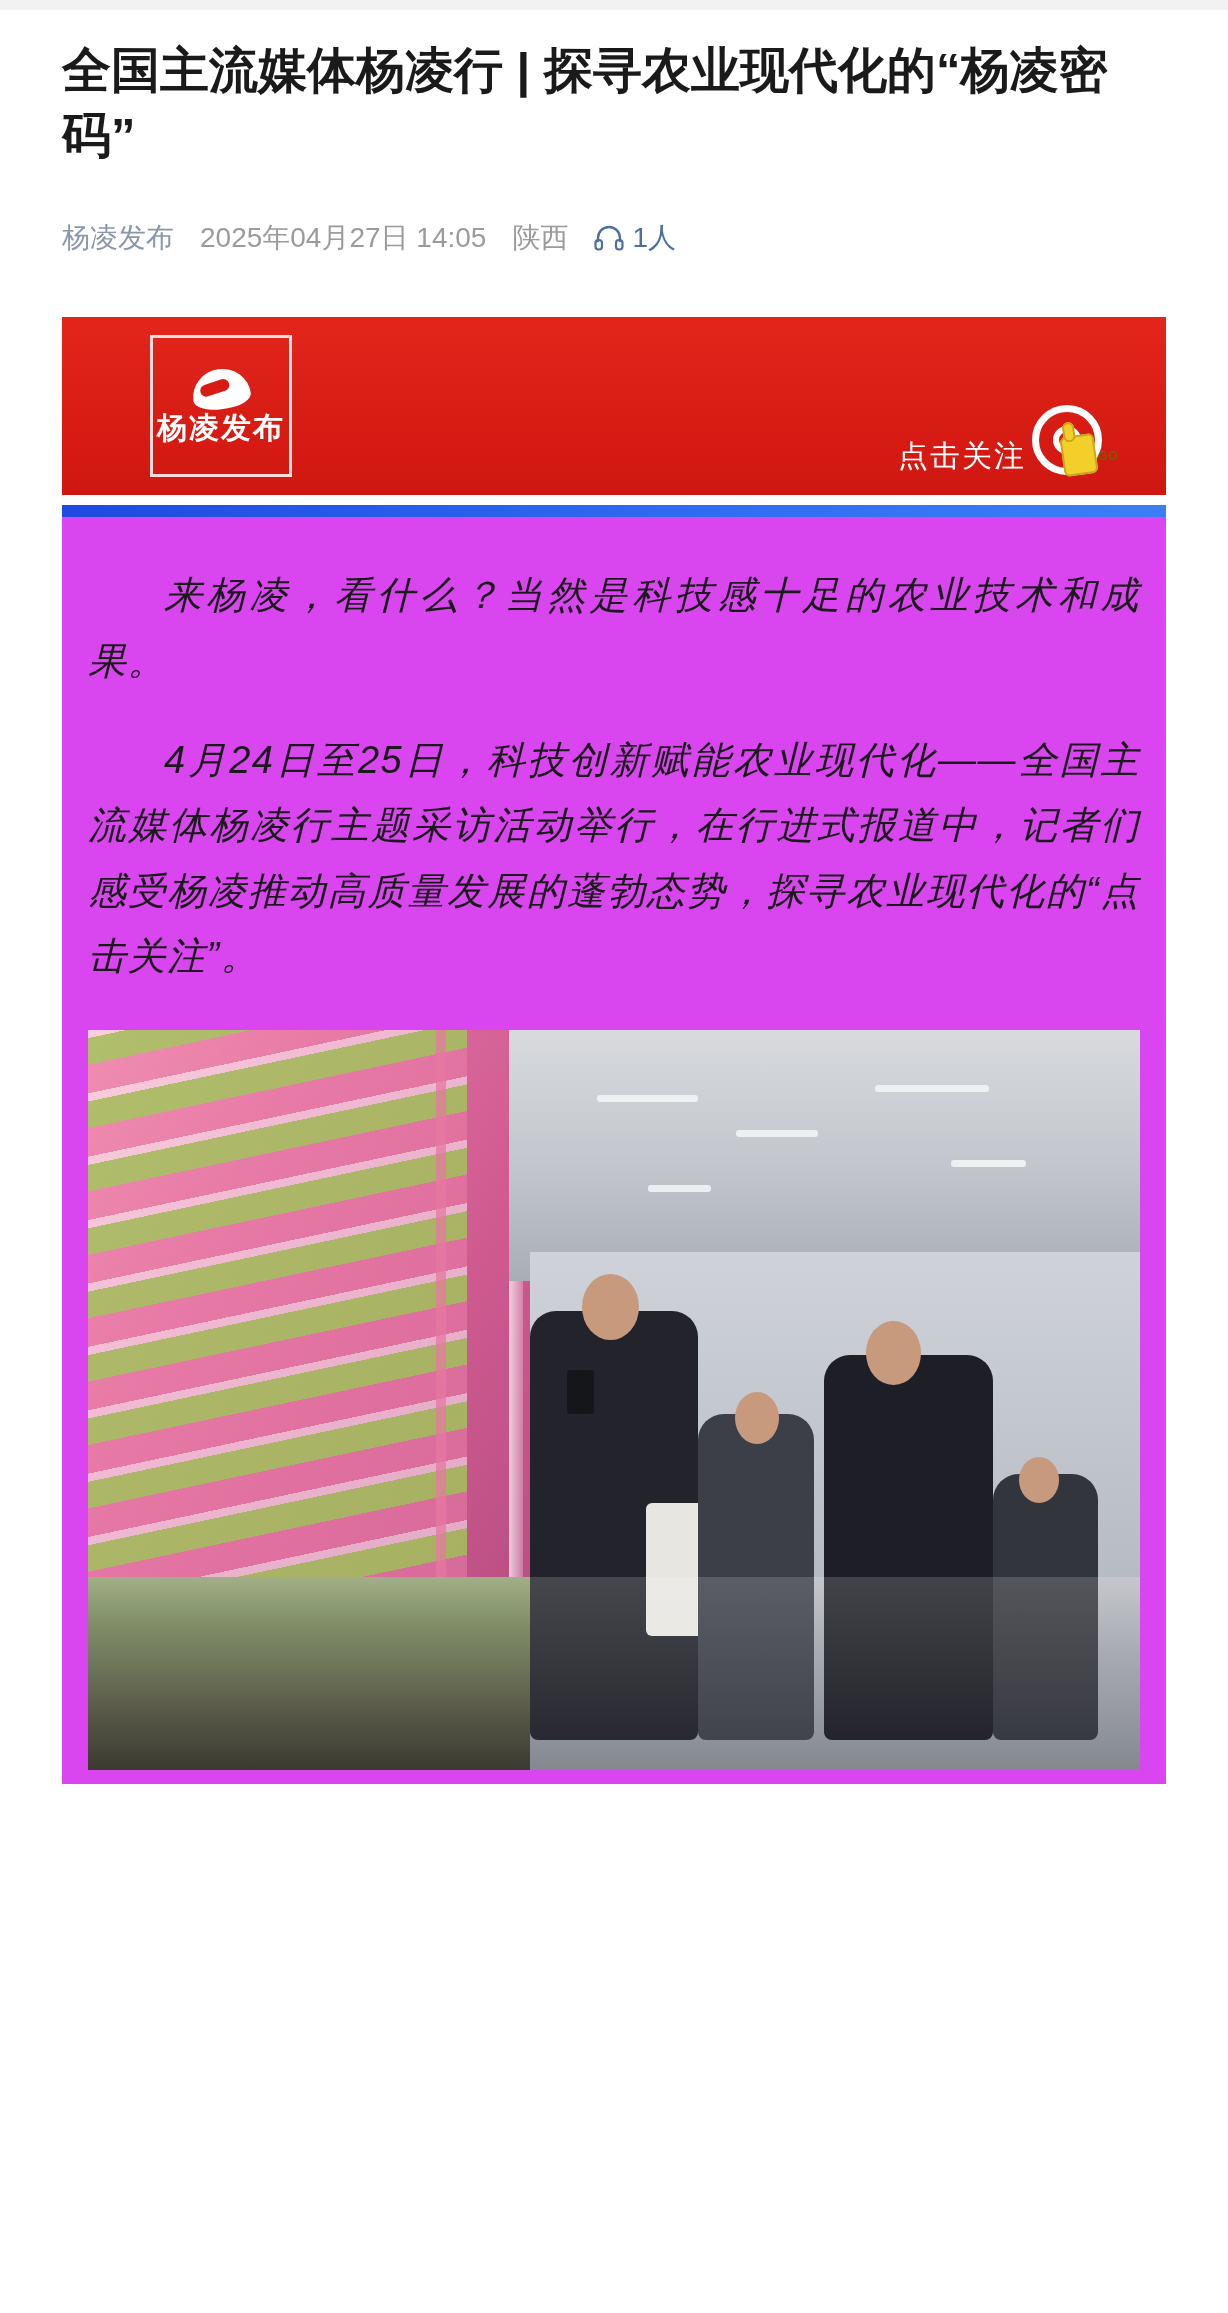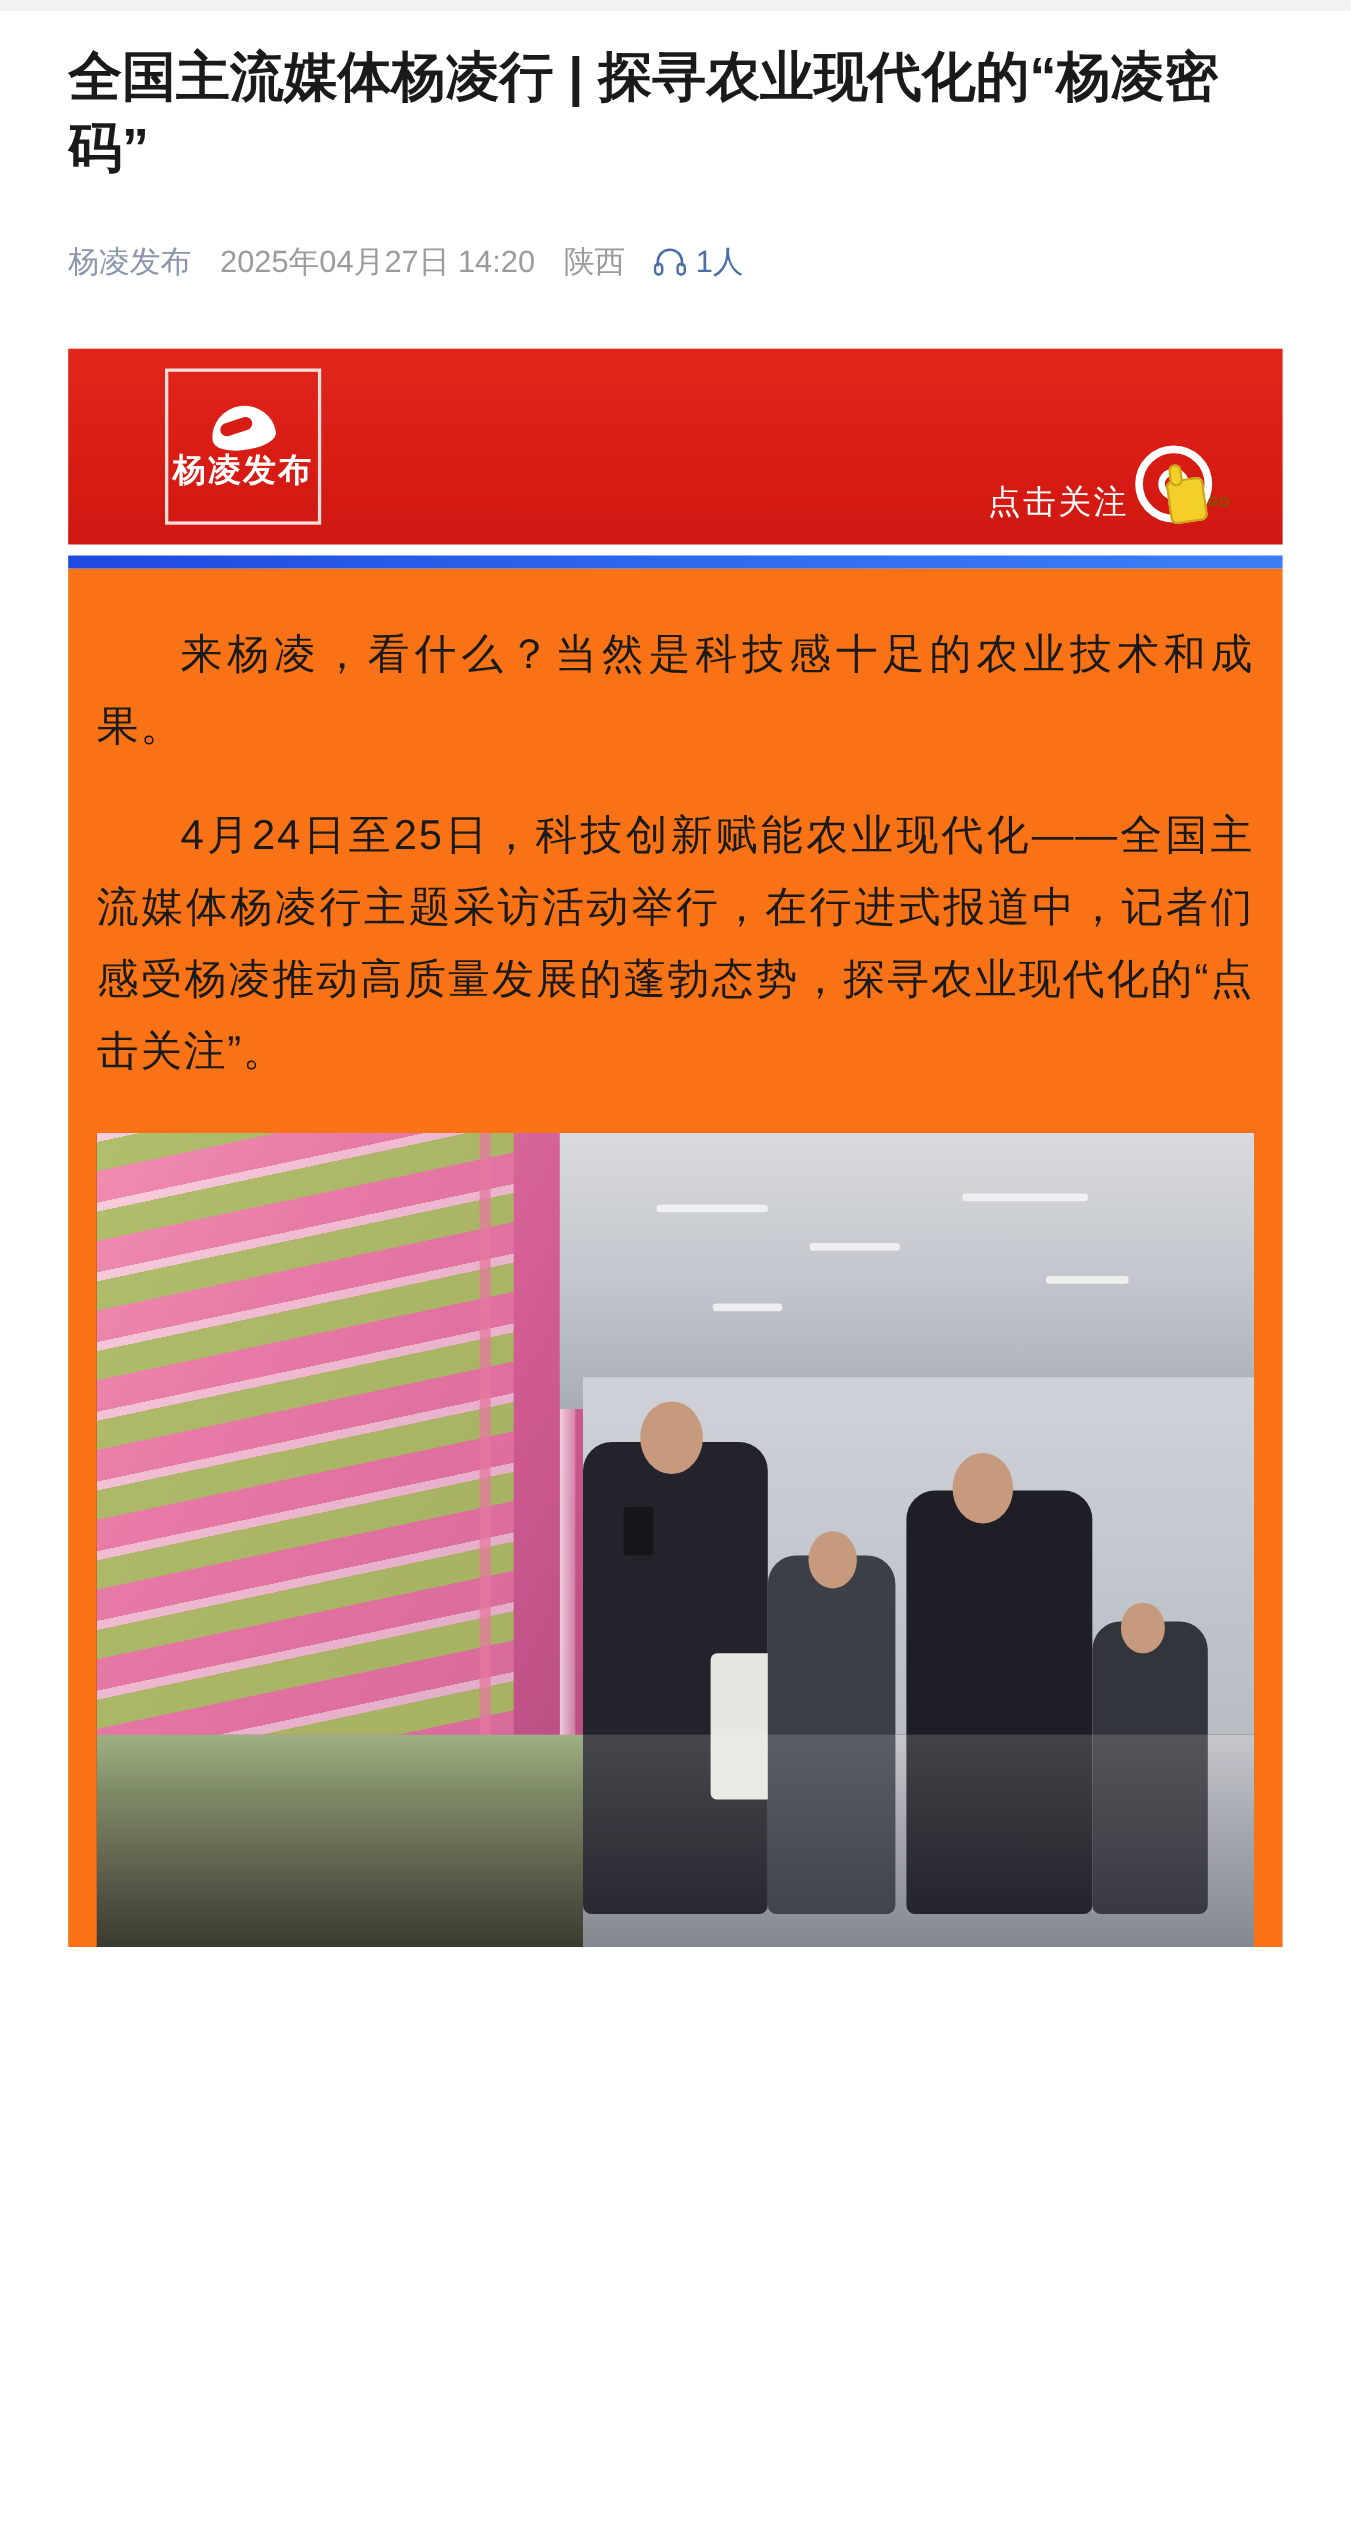--- a/index.html
+++ b/index.html
@@ -191,24 +191,25 @@
   
   .blue-bar {
     margin-top: 10px;
     height: 12px;
     width: 100%;
     background: linear-gradient(90deg,#1f49e0 0%, #2f6bf0 55%, #3d7ef6 100%);
   }
 
   
   .body-block {
-    background: #f97316;
+    background: #d946ef;
     width: 100%;
-    padding: 46px 0 0 0;
-    box-sizing: border-box;
+    padding: 46px 0 14px 0;
+    box-sizing: border-box;
+    font-style: italic;
   }
   .para {
     font-size: 38px;
     line-height: 1.72;
     color: #1a1a1a;
     letter-spacing: 1.5px;
     text-indent: 76px;
     margin: 0 26px 34px 26px;
     text-align: justify;
   }
@@ -355,21 +356,21 @@
 <div class="page">
 
   <div class="topbar"></div>
 
   <div class="article">
 
     <h1 class="headline">全国主流媒体杨凌行 | 探寻农业现代化的“杨凌密码”</h1>
 
     <div class="meta">
       <span class="source">杨凌发布</span>
-      <span>2025年04月27日 14:20</span>
+      <span>2025年04月27日 14:05</span>
       <span>陕西</span>
       <span class="listen">
         <span class="headset">
           <svg width="30" height="26" viewBox="0 0 30 26" fill="none" xmlns="http://www.w3.org/2000/svg">
             <path d="M4 16v-3a11 11 0 0 1 22 0v3" stroke="#4a6fa5" stroke-width="2.4" fill="none" stroke-linecap="round"></path>
             <rect x="1.5" y="15" width="6.5" height="9.5" rx="3" stroke="#4a6fa5" stroke-width="2.2" fill="none"></rect>
             <rect x="22" y="15" width="6.5" height="9.5" rx="3" stroke="#4a6fa5" stroke-width="2.2" fill="none"></rect>
           </svg>
         </span>
         <span>1人</span>

